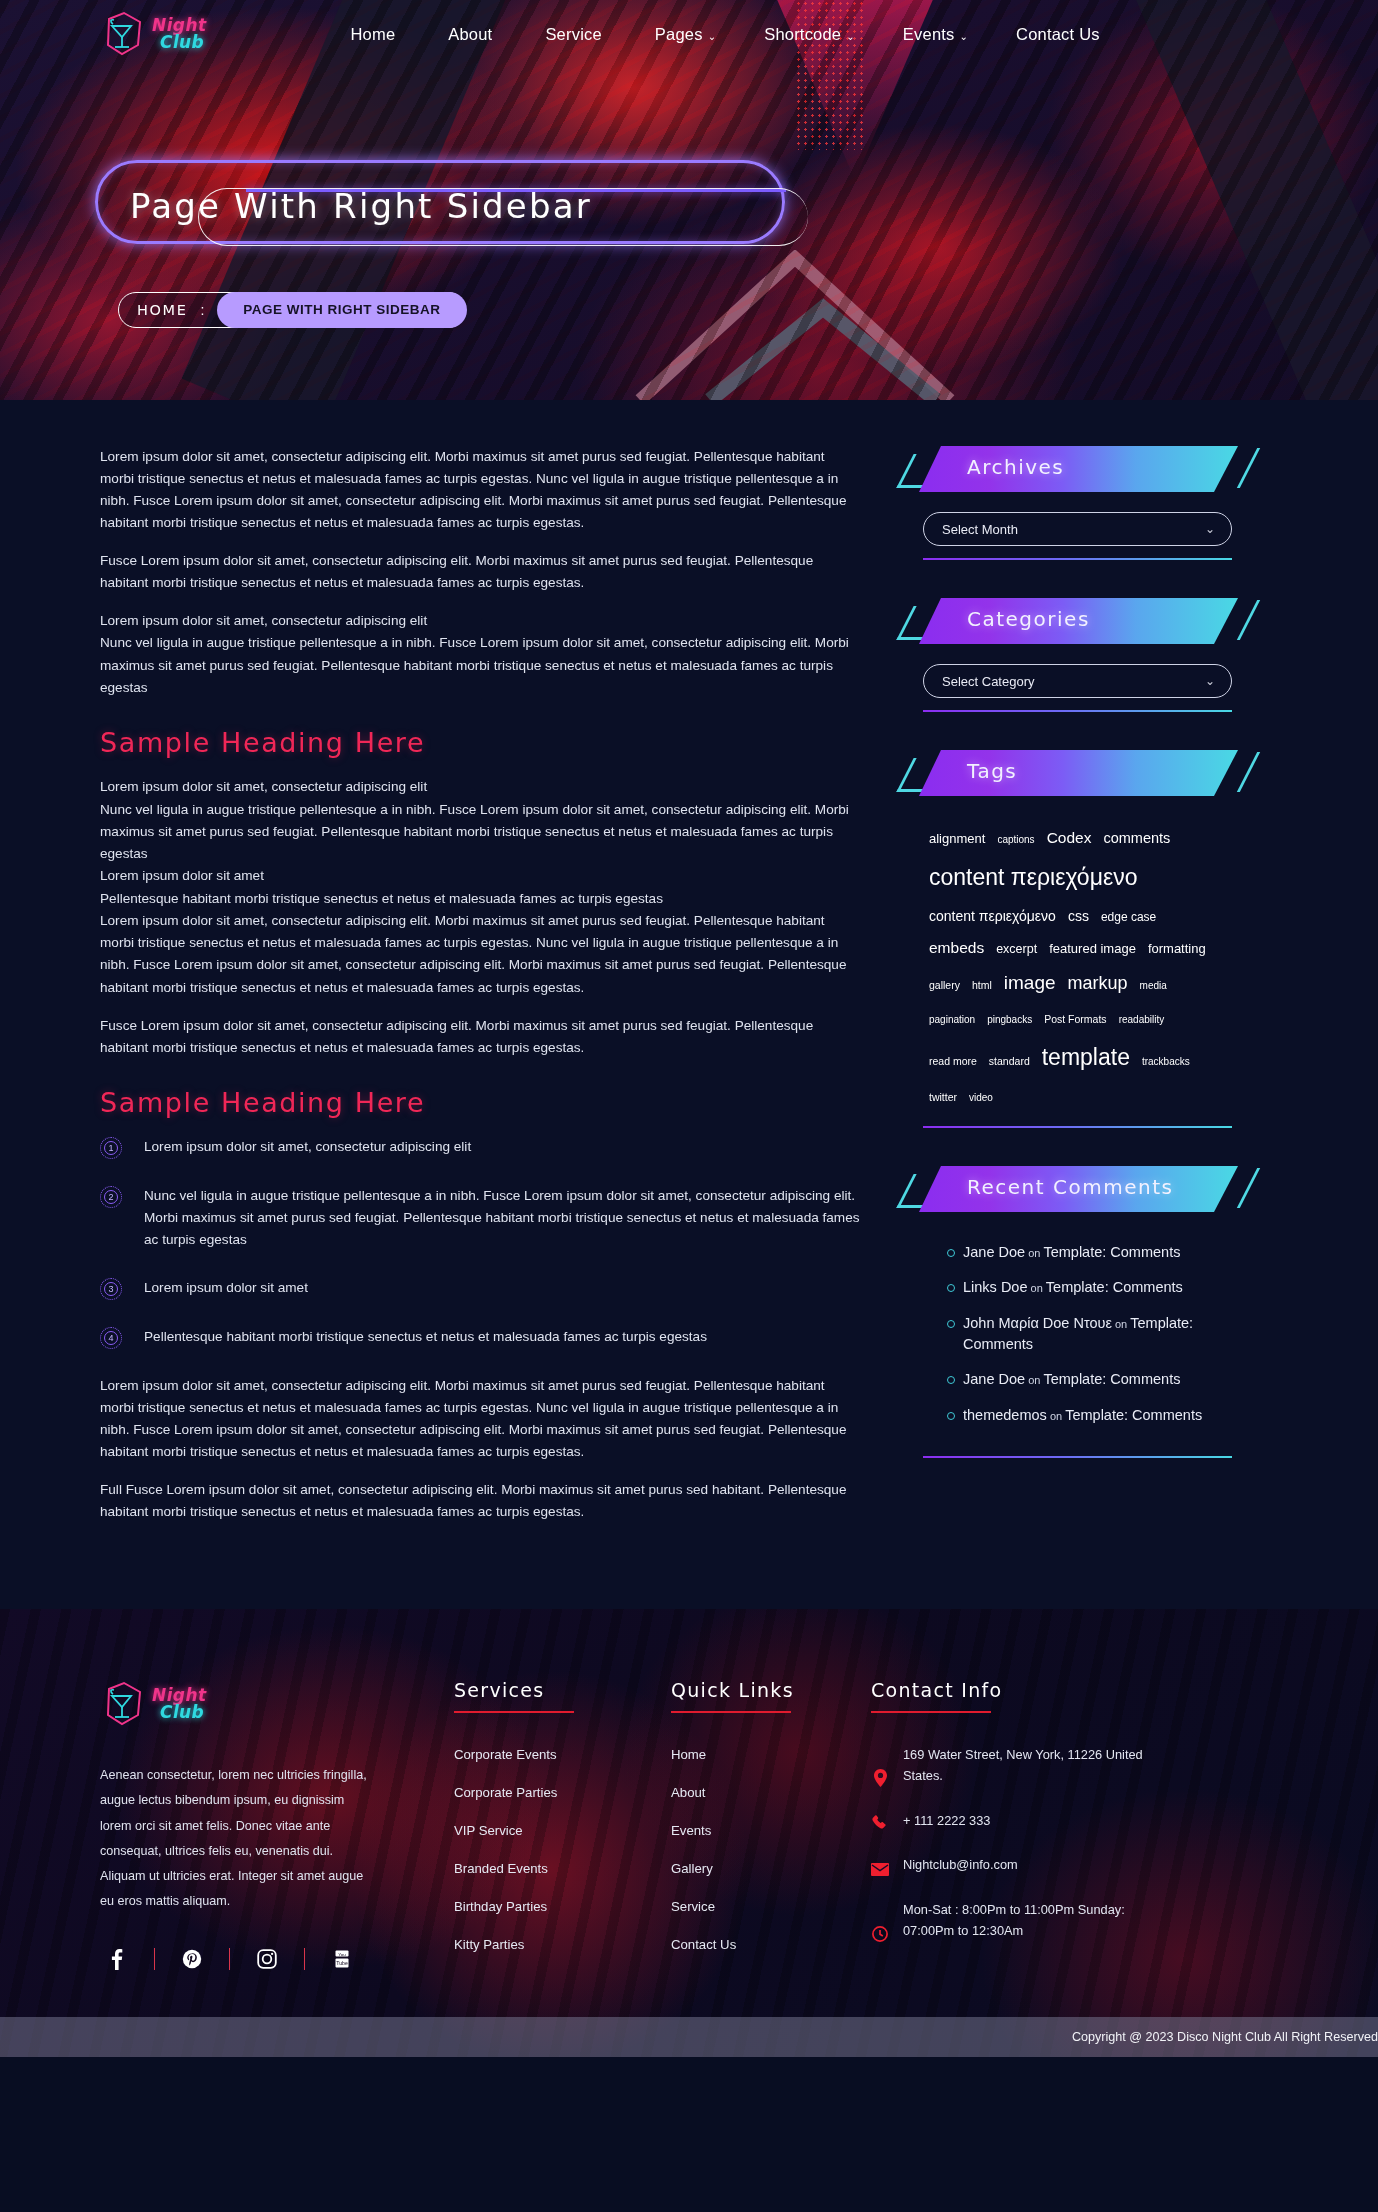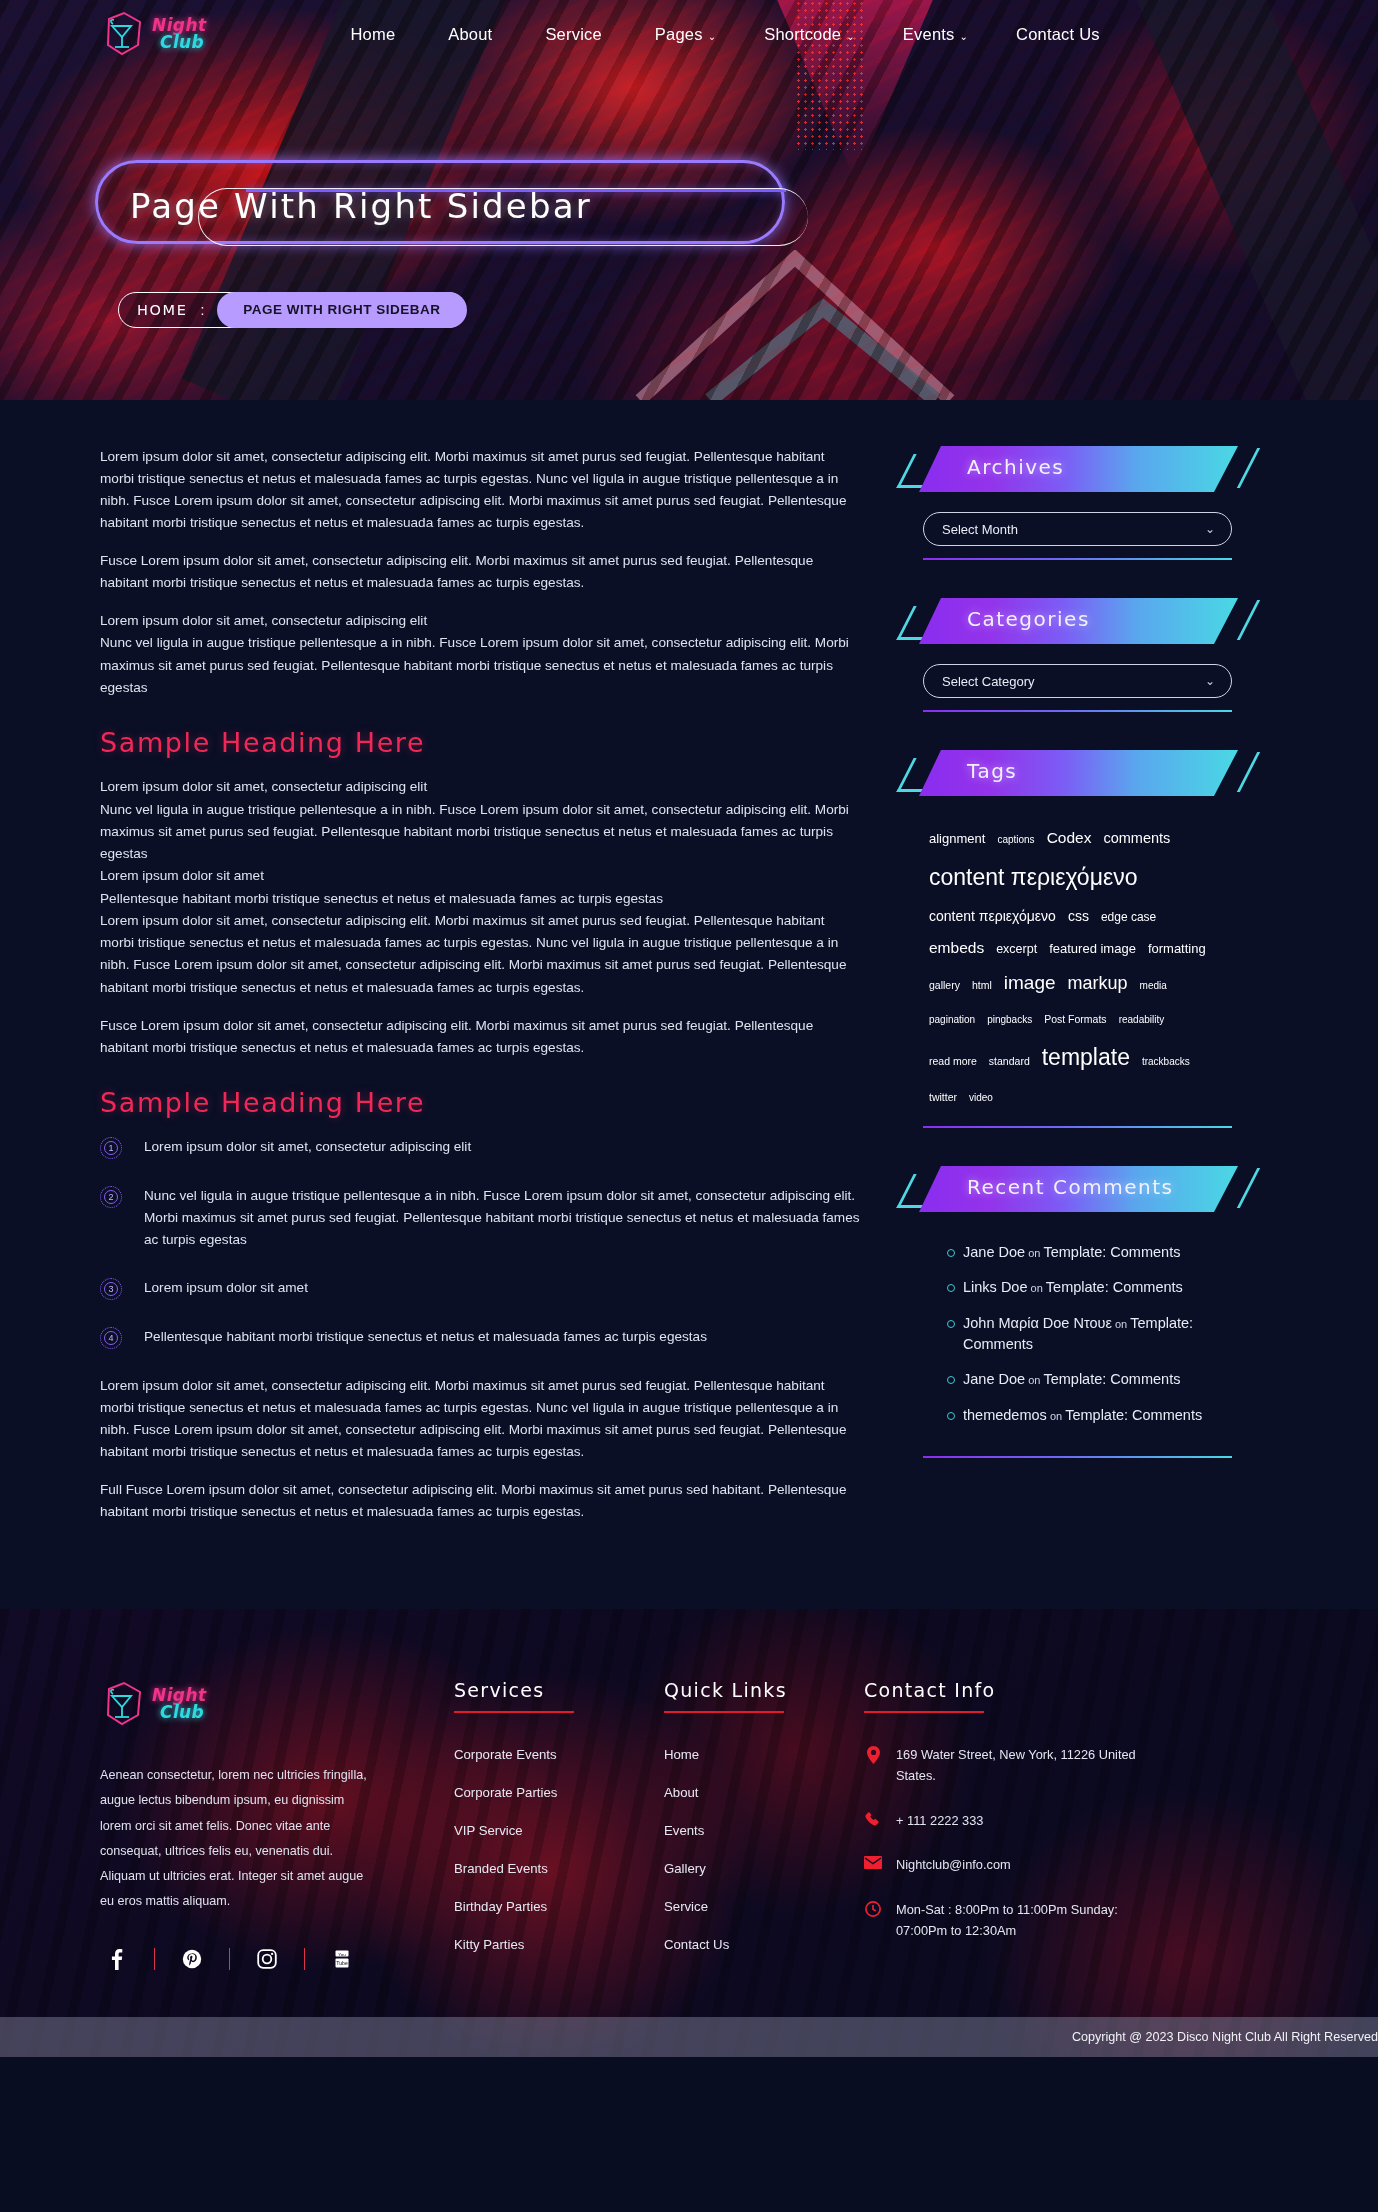--- a/index.html
+++ b/index.html
@@ -221,36 +221,36 @@
       linear-gradient(140deg,#120a26 0%,#0d0920 45%,#0a0b22 100%);
   }
   .footer::after{
     content:""; position:absolute; inset:0;
     background:repeating-linear-gradient(102deg, rgba(0,0,0,.22) 0 10px, rgba(0,0,0,0) 10px 30px);
     pointer-events:none;
   }
   .f-inner{ display:flex; position:relative; z-index:3; padding-bottom:44px; }
   .f-col1{ width:270px; margin-left:100px; }
   .f-col2{ width:210px; margin-left:84px; }
-  .f-col3{ width:200px; margin-left:0px; }
+  .f-col3{ width:200px; margin-left:7px; }
   .f-col4{ width:300px; margin-left:0px; }
   .f-logo{ display:flex; align-items:center; gap:6px; margin-bottom:34px; }
   .f-about{ font-size:12.6px; line-height:2.0; color:#dfe2ee; }
   .socials{ display:flex; align-items:center; gap:0; margin-top:34px; }
   .socials .s{ width:34px; display:flex; justify-content:center; color:#fff; }
   .socials .sep{ width:1px; height:22px; background:#d9354b; margin:0 20px; }
   .f-title{
     font-family:"DejaVu Sans", sans-serif; font-size:19px; letter-spacing:1.3px;
     color:#ffffff; margin-bottom:10px;
   }
   .f-underline{ width:120px; height:2px; background:#e01b2e; margin-bottom:32px; }
   .f-list{ list-style:none; }
   .f-list li{ margin-bottom:20px; }
   .f-list a{ color:#e6e9f3; text-decoration:none; font-size:13.2px; }
-  .ci-row{ display:flex; gap:14px; margin-bottom:24px; align-items:flex-start; }
+  .ci-row{ display:flex; gap:14px; margin-bottom:24px; align-items:flex-end; }
   .ci-ic{ flex:0 0 auto; width:18px; color:#ef1f2f; display:flex; justify-content:center; padding-top:1px;}
   .ci-tx{ font-size:12.8px; line-height:1.62; color:#e3e6f1; }
   .copybar{
     position:relative; z-index:3;
     background:rgba(124,124,150,.50);
     text-align:right; padding:13px 0; font-size:12.6px; color:#f1f2f7;
   }
 </style>
 </head>
 <body>

